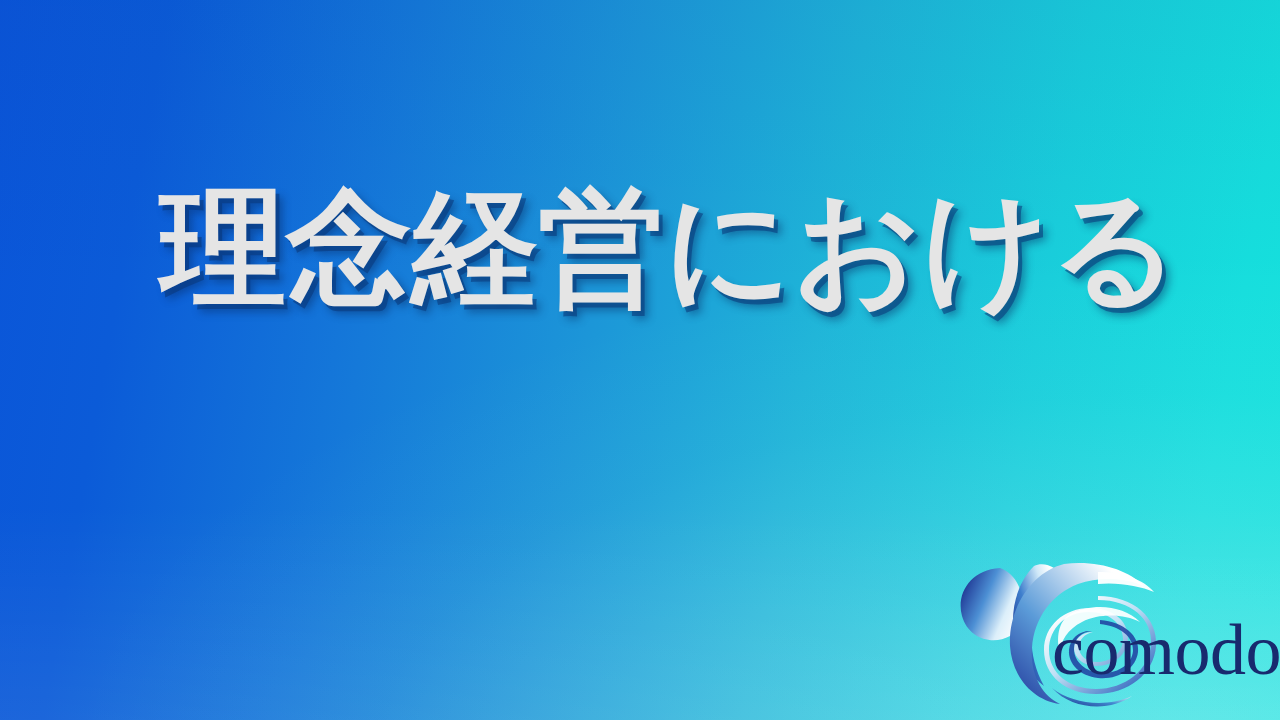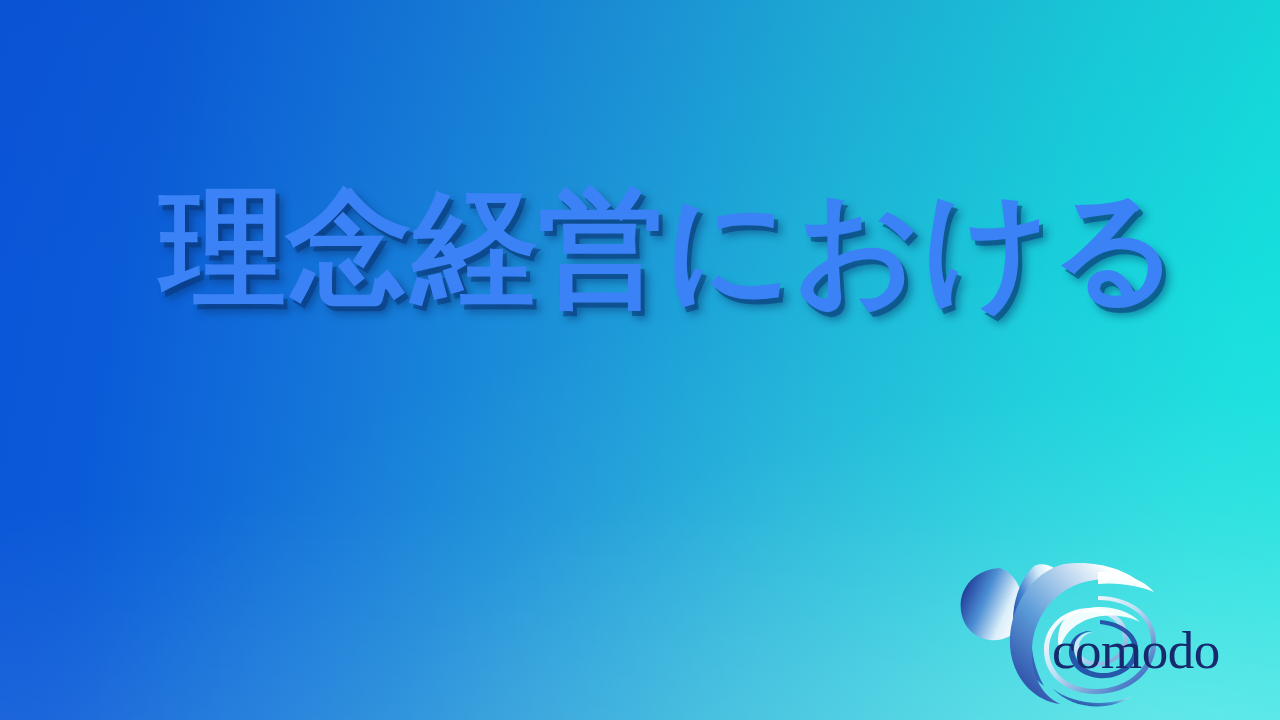--- a/index.html
+++ b/index.html
@@ -54,21 +54,21 @@
 
   
   .headline {
     position: absolute;
     left: 160px;
     top: 172px;
     width: 1060px;
   }
   .headline-line {
     display: block;
-    color: #3b82f6;
+    color: #e5e5e5;
     font-family: "DejaVu Sans", "Liberation Sans", sans-serif;
     font-weight: 700;
     font-size: 126px;
     line-height: 152px;
     letter-spacing: 0px;
     white-space: nowrap;
     text-shadow:
        4px 5px 0px rgba(10, 55, 120, 0.55),
        7px 8px 9px rgba(6, 40, 95, 0.45);
   }
@@ -81,21 +81,21 @@
     width: 300px;
     height: 155px;
   }
   .logo svg { display: block; }
   .logo-wordmark {
     position: absolute;
     left: 104px;
     top: 62px;
     color: #182A6E;
     font-family: "Liberation Serif", "DejaVu Serif", serif;
-    font-size: 53px;
+    font-size: 72px;
     line-height: 72px;
     font-weight: 400;
     letter-spacing: -0.5px;
   }
 </style>
 </head>
 <body>
 
 <div id="stage">
 

